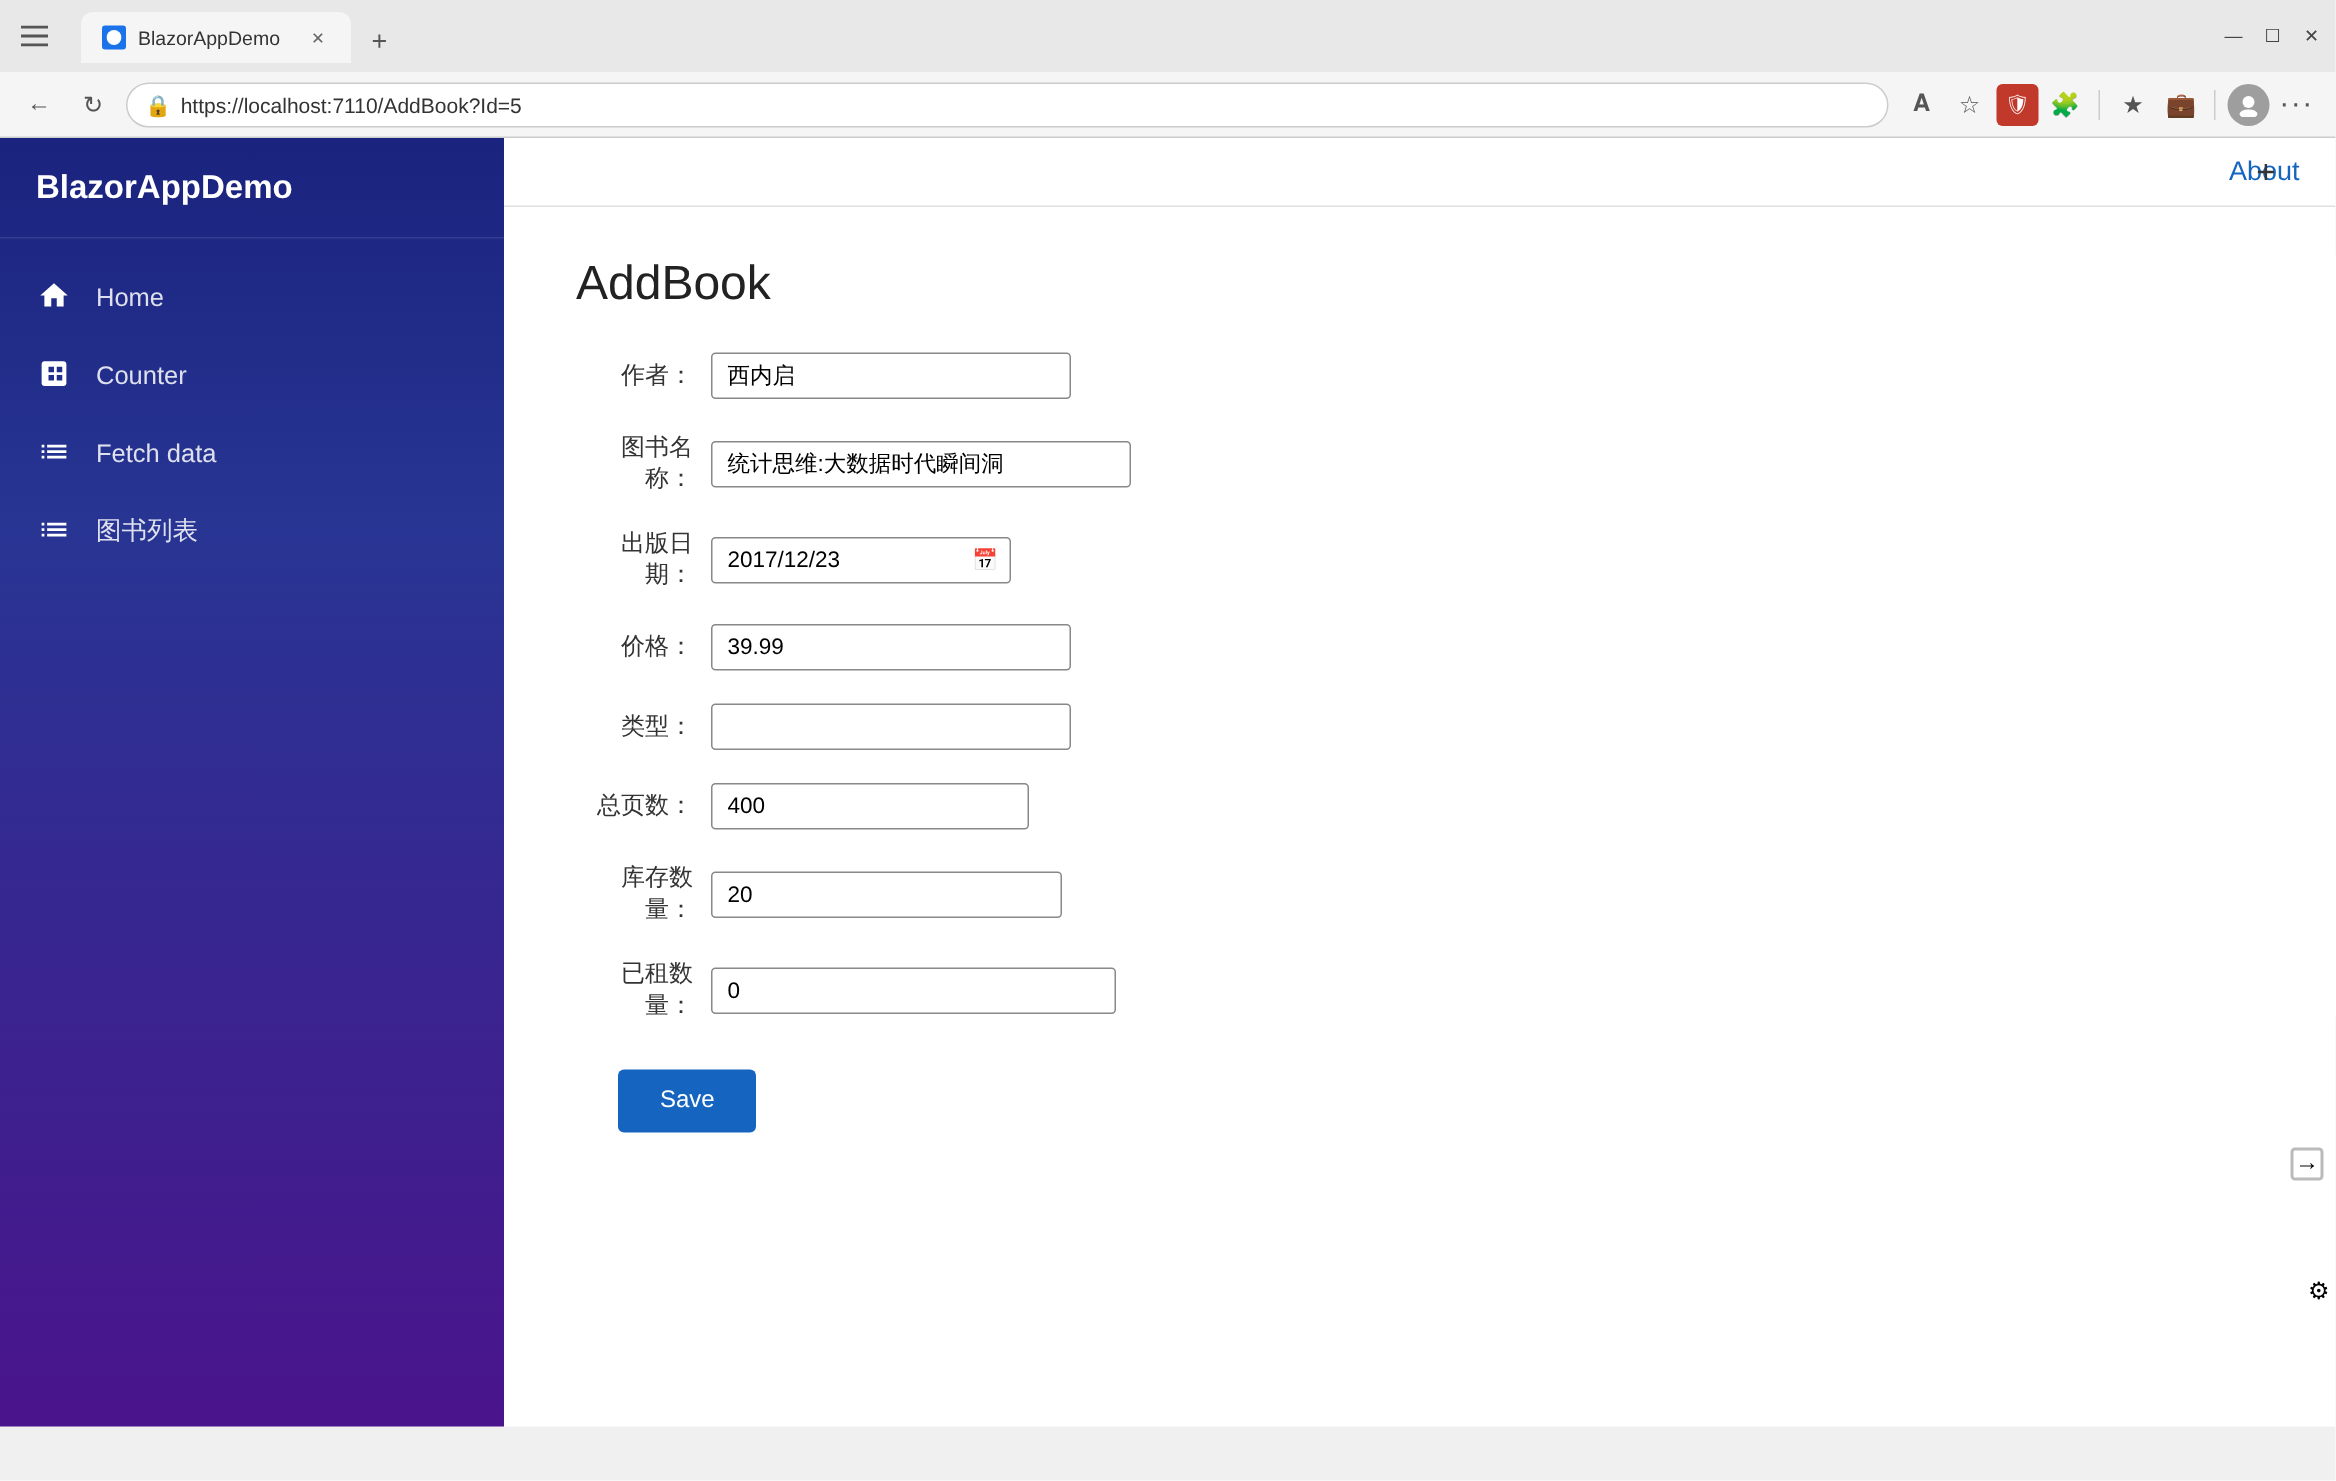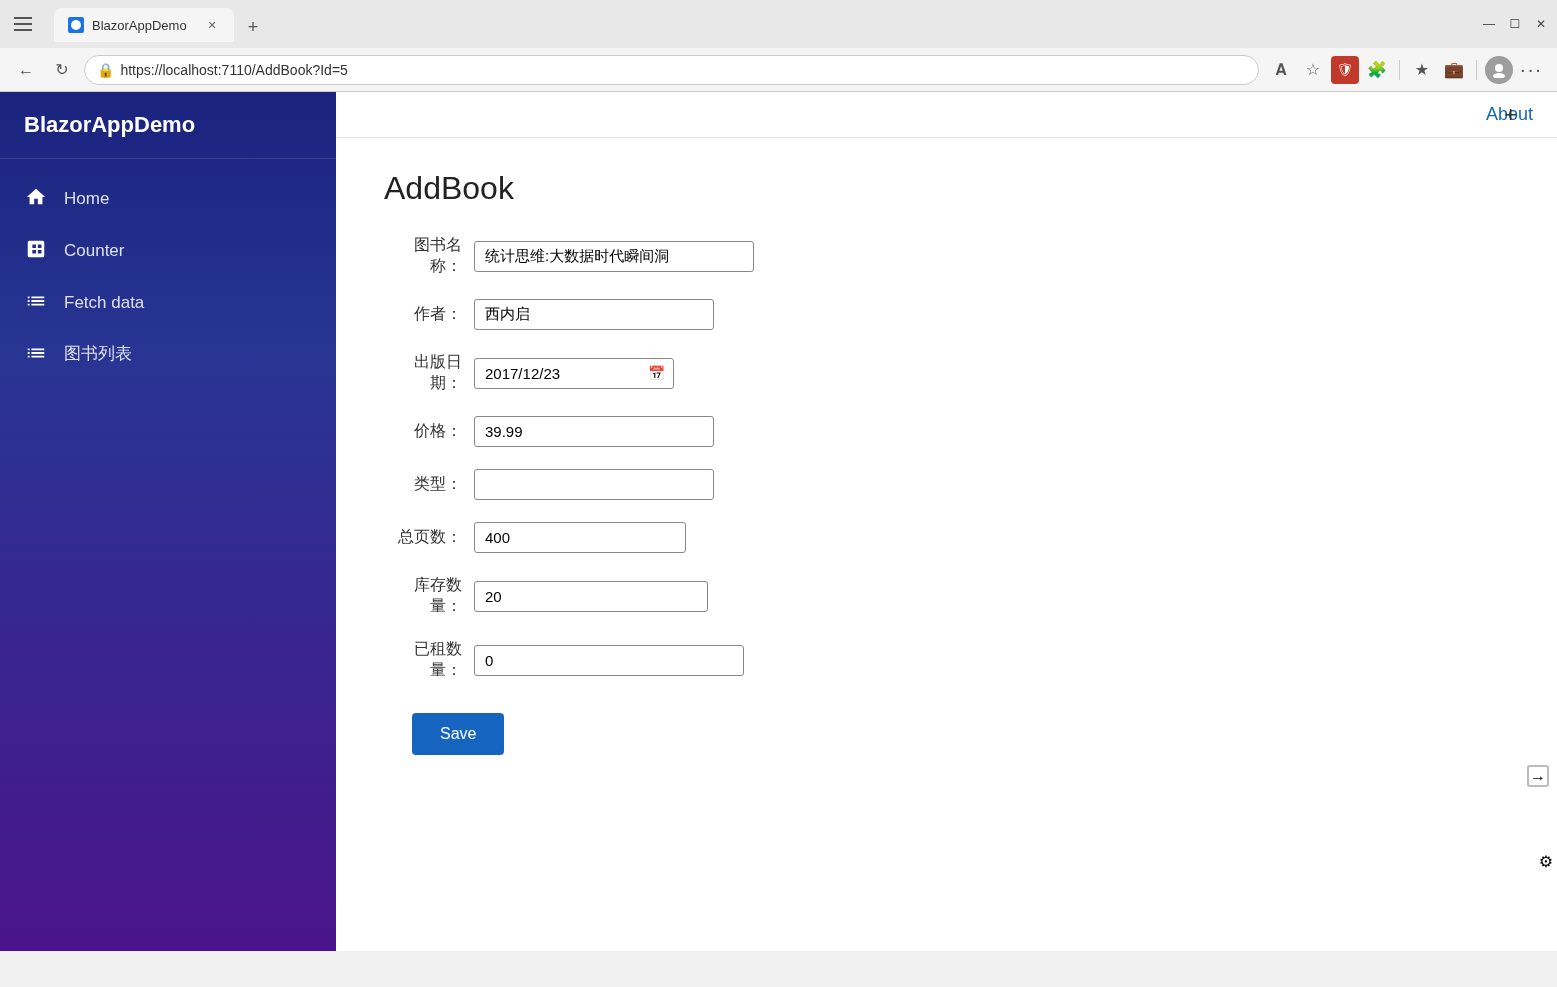--- a/index.html
+++ b/index.html
@@ -175,27 +175,27 @@
     <div class="top-bar">
       <a class="about-link">About</a>
     </div>
 
     <div style="position:absolute; top: 10px; right: 40px; font-size: 22px; color: #333; cursor:pointer;">+</div>
 
     <div class="content-area">
       <h1 class="page-title">AddBook</h1>
 
       <div class="form-row">
+        <label class="form-label">作者：</label>
+        <input class="form-input input-author" type="text" value="西内启" style="">
+      </div>
+
+      <div class="form-row">
         <label class="form-label">图书名称：</label>
         <input class="form-input input-book-title" type="text" value="统计思维:大数据时代瞬间洞" style="">
-      </div>
-
-      <div class="form-row">
-        <label class="form-label">作者：</label>
-        <input class="form-input input-author" type="text" value="西内启" style="">
       </div>
 
       <div class="form-row">
         <label class="form-label">出版日期：</label>
         <div class="date-input-wrapper">
           <input class="form-input input-date" type="text" value="2017/12/23" style="padding-right: 30px;">
           <span class="date-cal-icon">📅</span>
         </div>
       </div>
 

